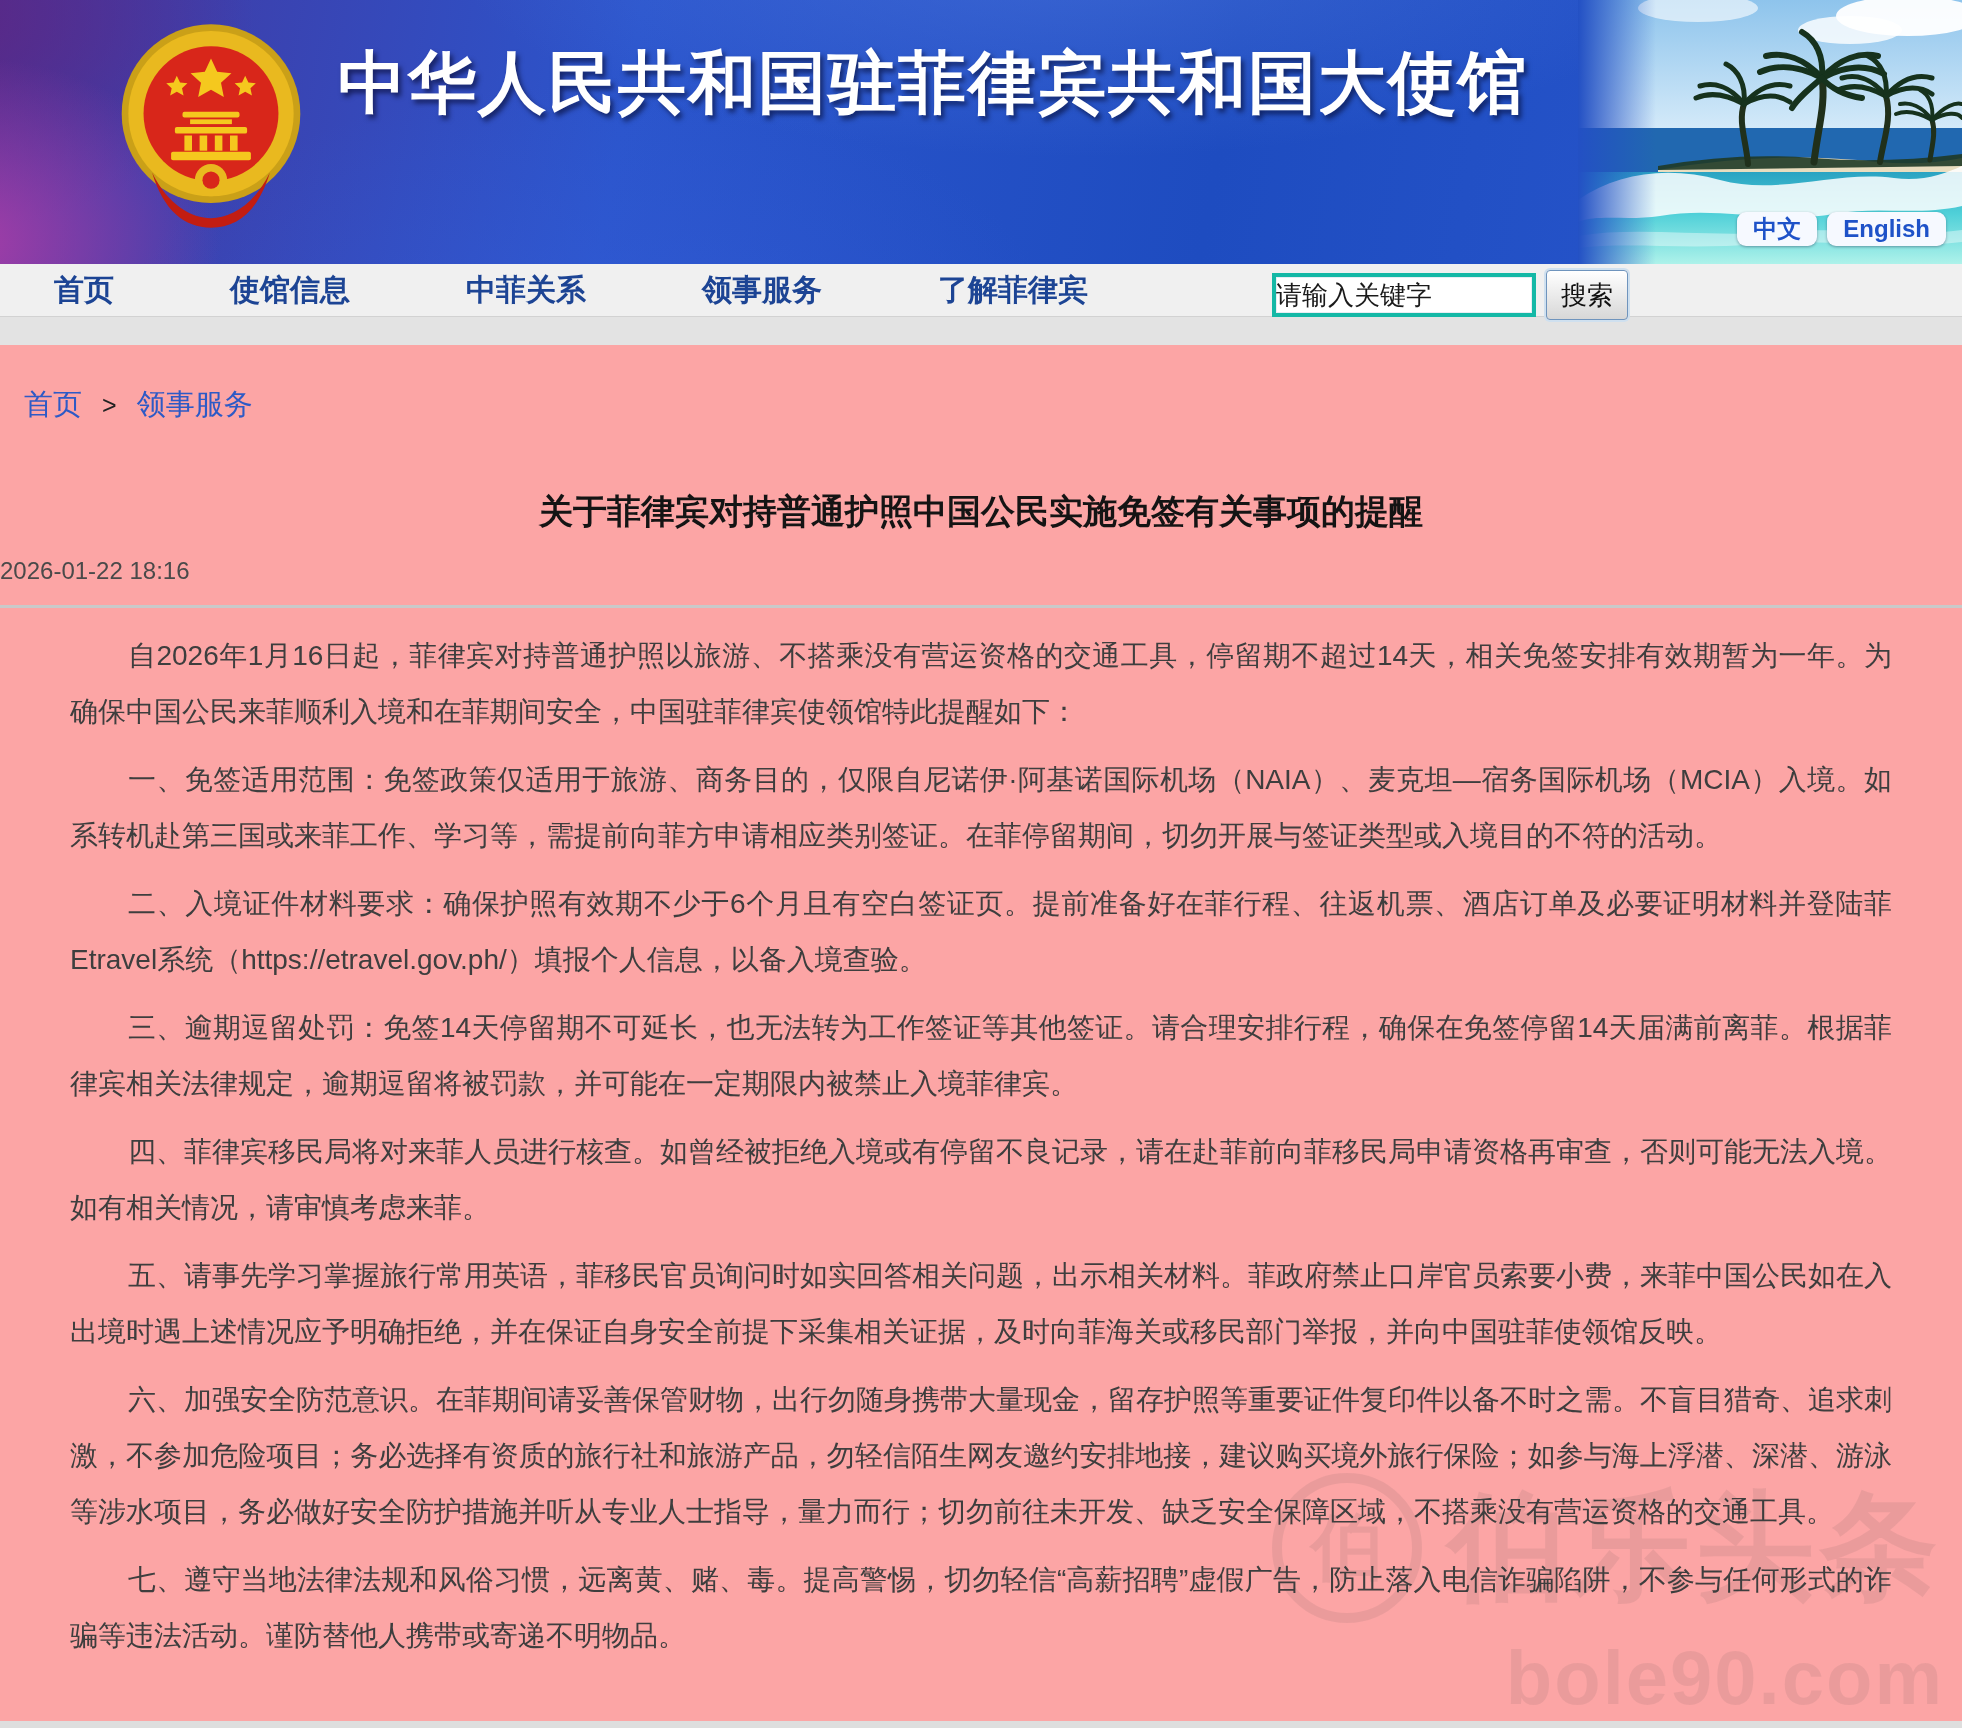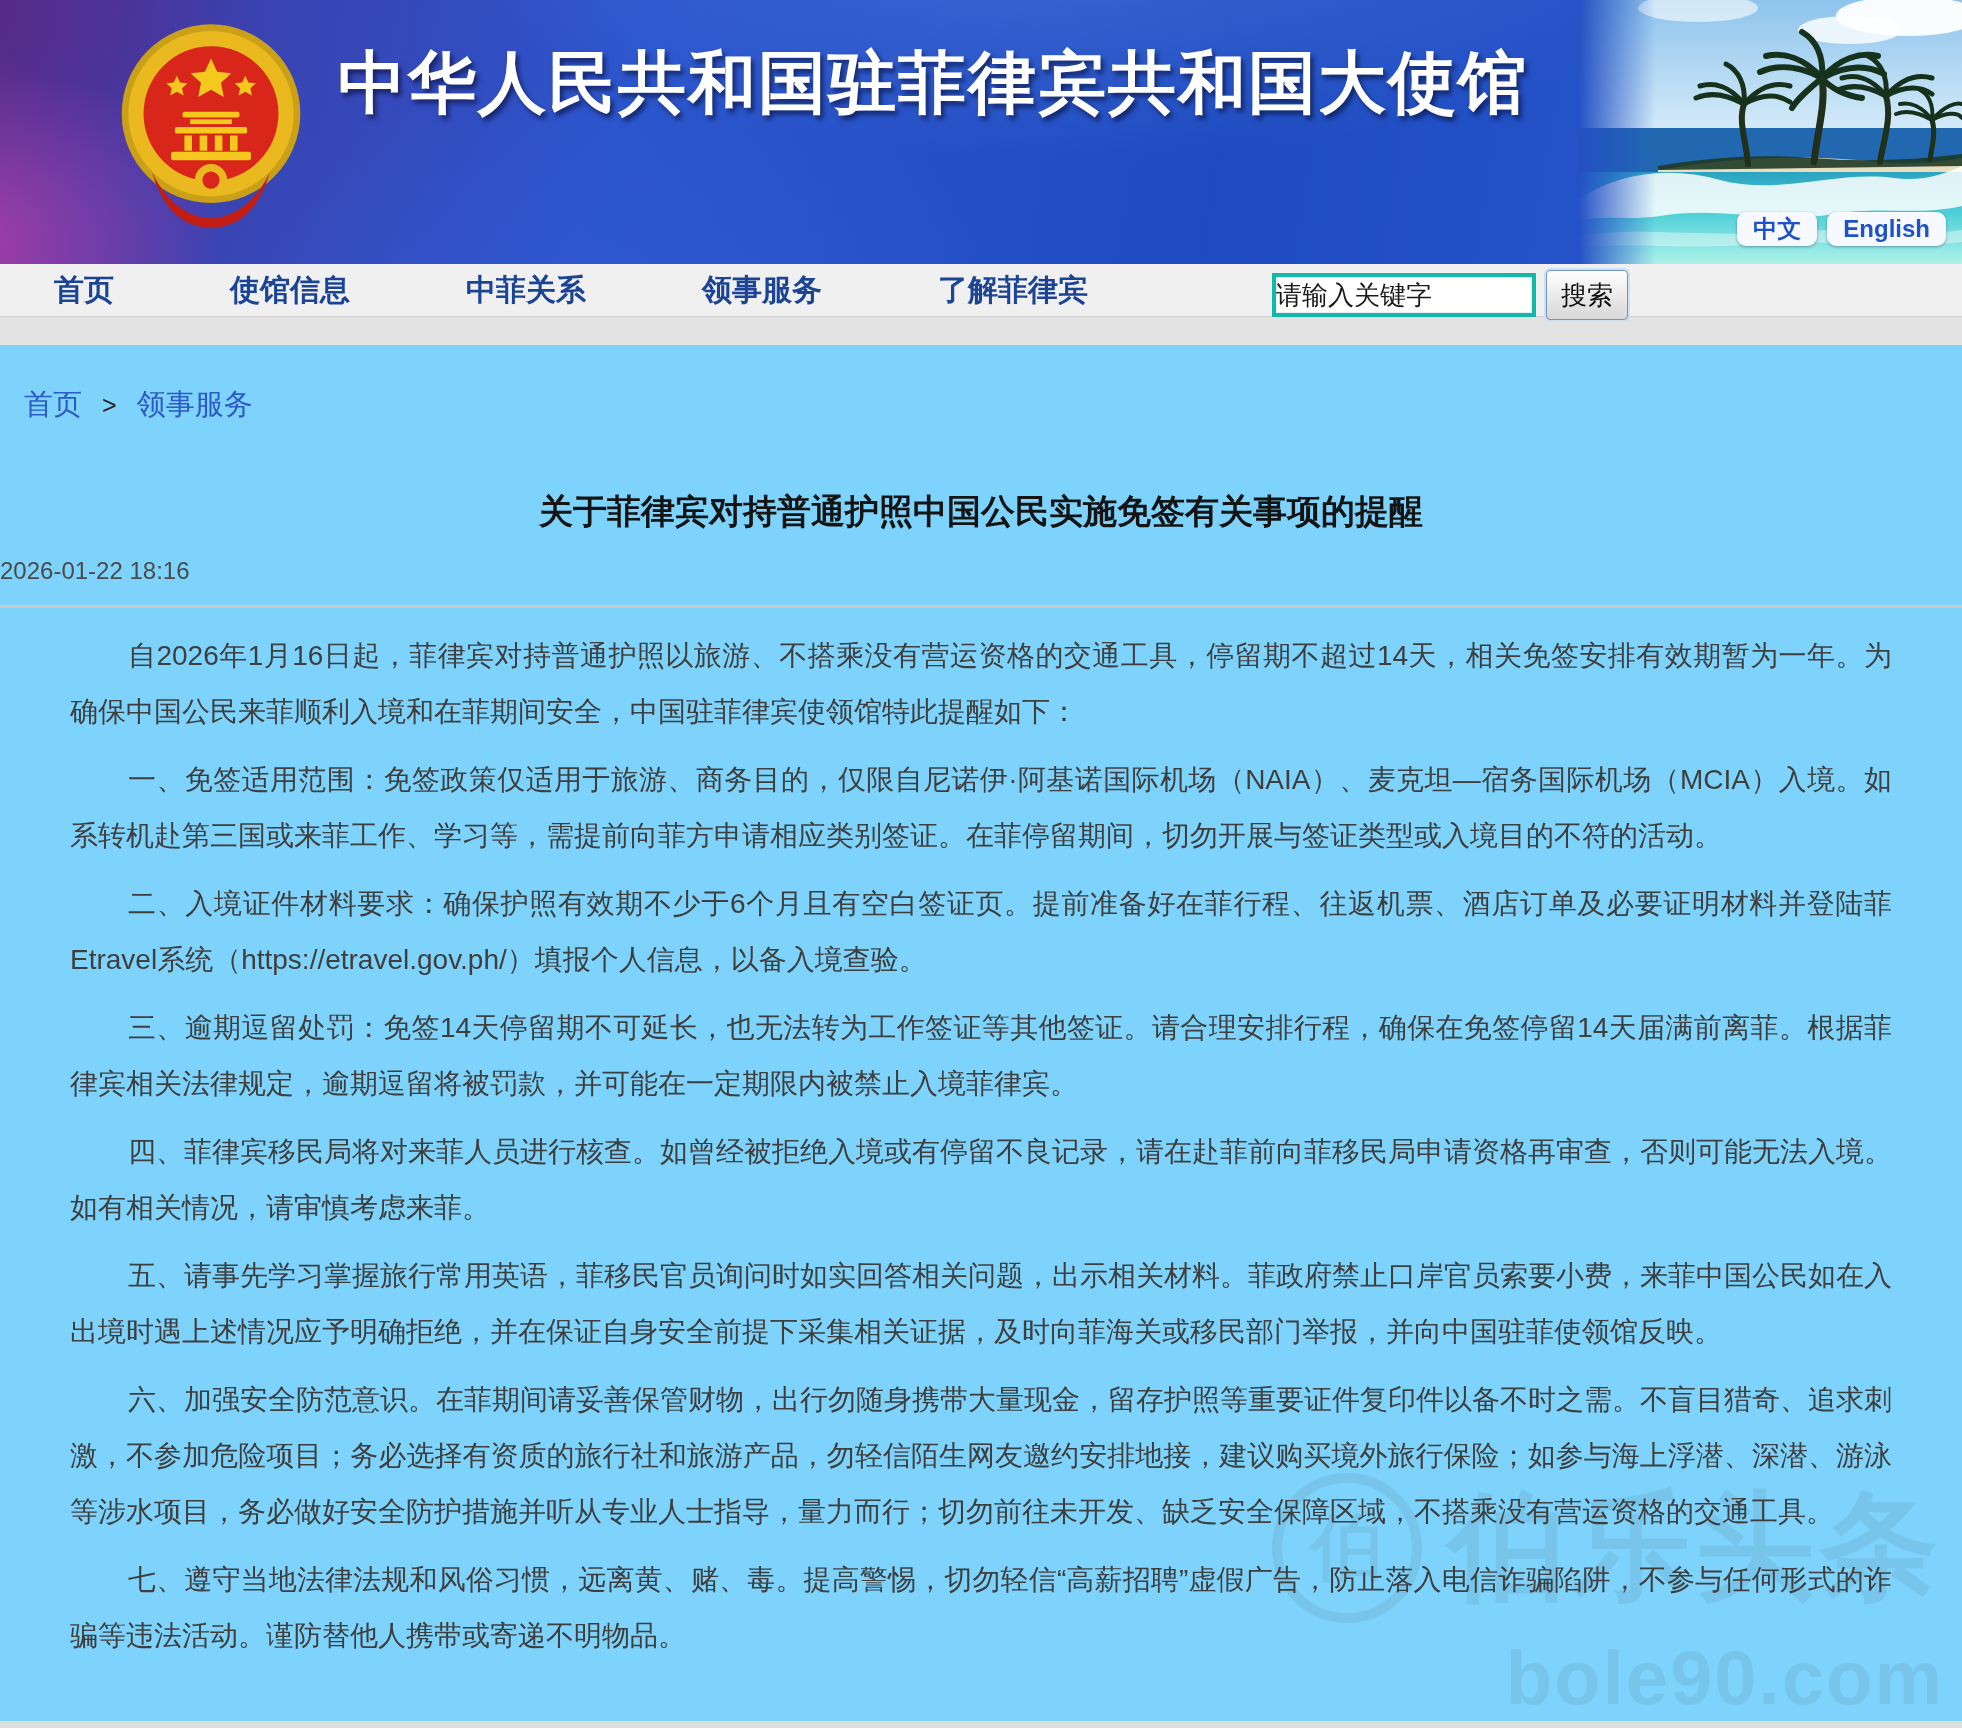--- a/index.html
+++ b/index.html
@@ -1,16 +1,16 @@
 <!DOCTYPE html>
 <html><head>
 <meta charset="utf-8">
 <style>
   html,body{margin:0;padding:0;background:#fff;}
-  .page{position:relative;width:1962px;height:1728px;background:#7dd3fc;overflow:hidden;
+  .page{position:relative;width:1962px;height:1728px;background:#fca5a5;overflow:hidden;
         font-family:"Liberation Sans","DejaVu Sans",sans-serif;}
 
   
   .site-header{position:relative;height:264px;overflow:hidden;
     background:
       radial-gradient(ellipse 420px 300px at -2% 92%, rgba(173,62,168,.95), rgba(173,62,168,0) 62%),
       radial-gradient(ellipse 520px 340px at -4% 6%, rgba(94,38,130,.95), rgba(94,38,130,0) 64%),
       radial-gradient(ellipse 760px 420px at 30% 130%, rgba(52,92,214,.55), rgba(52,92,214,0) 62%),
       radial-gradient(ellipse 900px 300px at 55% -20%, rgba(90,130,230,.45), rgba(90,130,230,0) 70%),
       linear-gradient(100deg,#45369e 0%,#2b55cc 32%,#1e4cc0 62%,#2a58cf 100%);}

